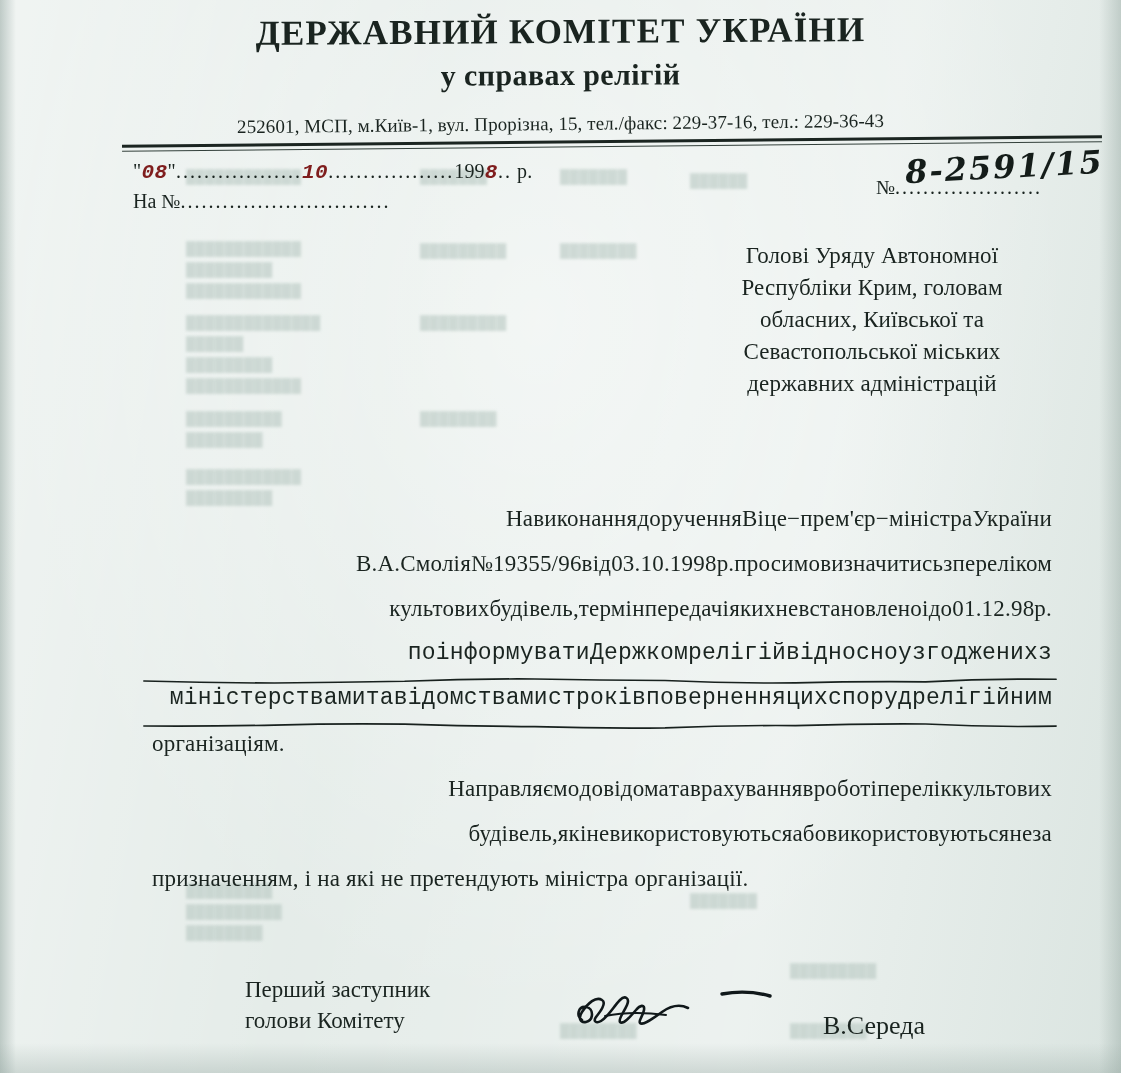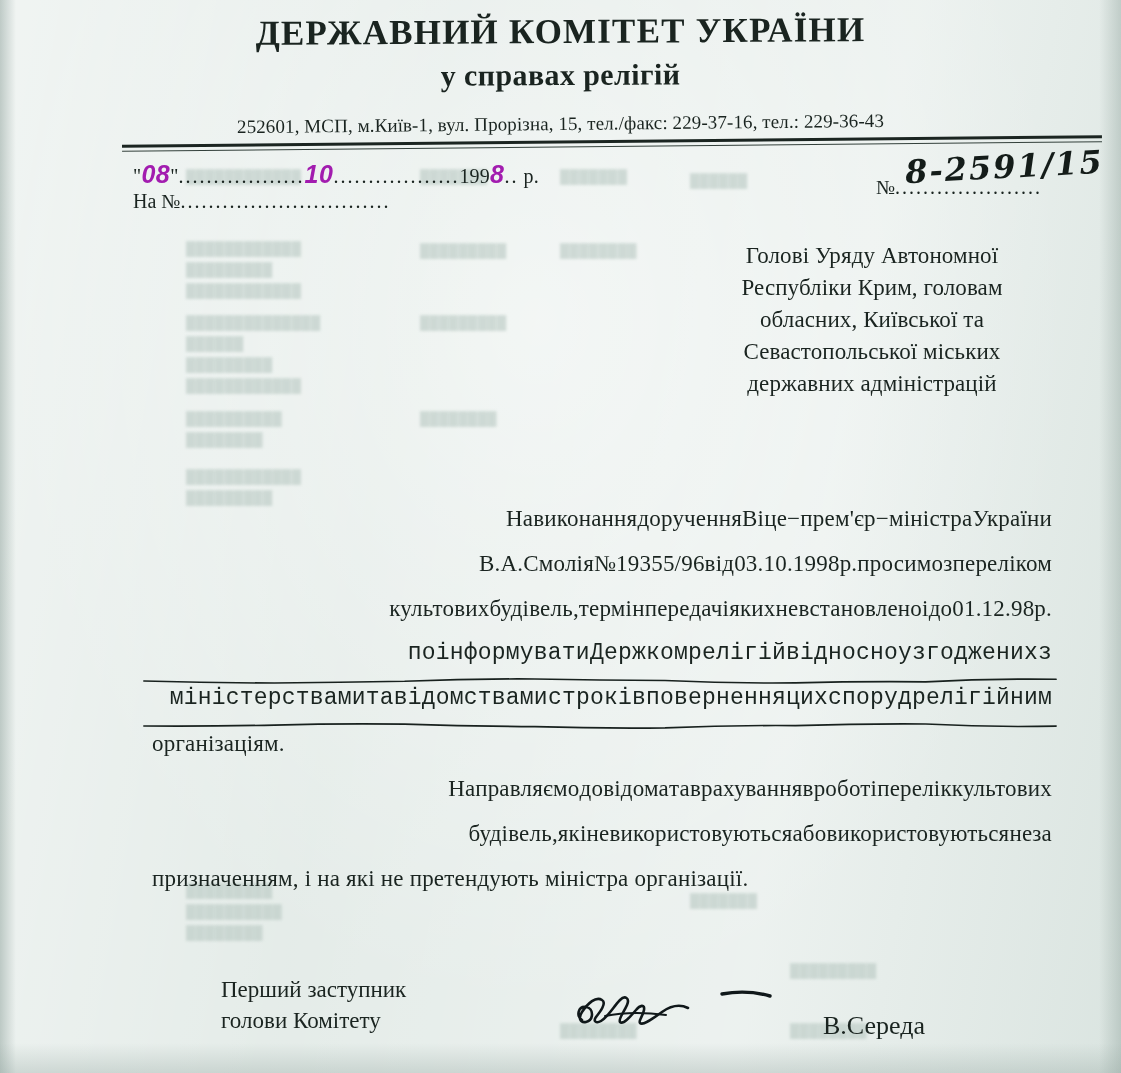--- a/index.html
+++ b/index.html
@@ -118,26 +118,26 @@
   }
   .na-line {
     position: absolute;
     left: 133px;
     top: 190px;
     font-size: 20px;
     white-space: nowrap;
   }
   .dots { letter-spacing: 2px; font-size: 20px; }
   .hand {
-    font-family: Liberation Sans, sans-serif;
+    font-family: Liberation Mono, monospace;
     font-style: italic;
     font-weight: bold;
-    font-size: 25px;
+    font-size: 21px;
     letter-spacing: 0.5px;
-    color: #a21caf;
+    color: #7f1d1d;
   }
   .ref-block {
     position: absolute;
     left: 876px;
     top: 176px;
     font-size: 20px;
     white-space: nowrap;
   }
   .ref-hand {
     position: absolute;
@@ -192,21 +192,21 @@
     left: -8px;
     width: 912px;
     height: 10px;
     overflow: visible;
     pointer-events: none;
   }
 
   
   .sig-title {
     position: absolute;
-    left: 221px;
+    left: 245px;
     top: 974px;
     font-size: 23px;
     line-height: 31px;
   }
   .sig-name {
     position: absolute;
     left: 823px;
     top: 1011px;
     font-size: 26px;
   }
@@ -298,20 +298,21 @@
         <span>України</span>
       </div>
       <div class="ln">
         <span>В.А.Смолія</span>
         <span>№</span>
         <span>19355/96</span>
         <span>від</span>
         <span>03.10.1998</span>
         <span>р.</span>
         <span>просимо</span>
+        <span>визначитись</span>
         <span>з</span>
         <span>переліком</span>
       </div>
       <div class="ln">
         <span>культових</span>
         <span>будівель,</span>
         <span>термін</span>
         <span>передачі</span>
         <span>яких</span>
         <span>не</span>

